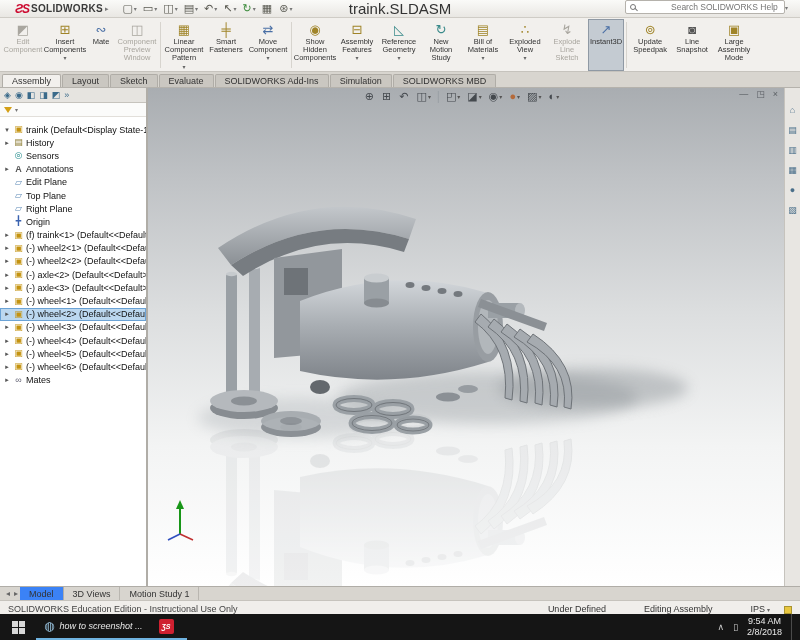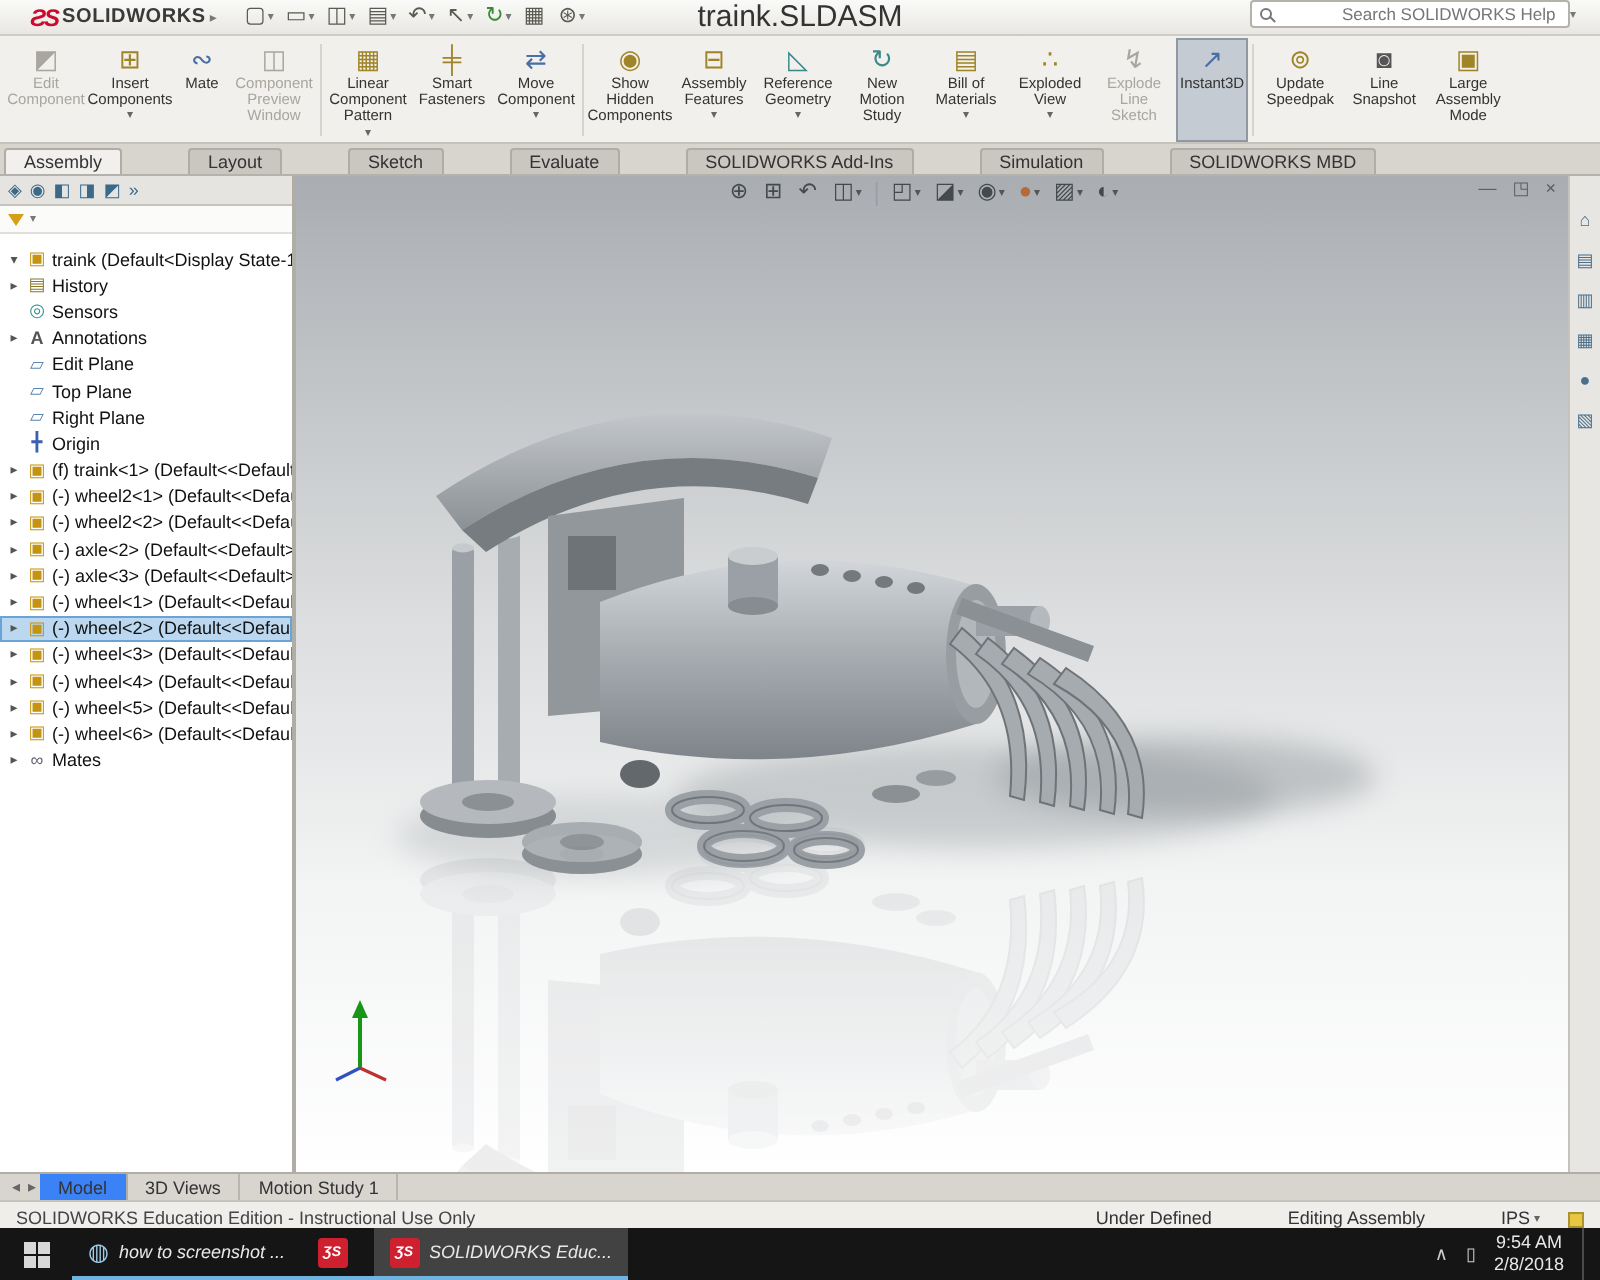--- a/index.html
+++ b/index.html
@@ -39,21 +39,21 @@
   .tool.disabled .lbl, .tool.disabled .g, .tool.disabled .dd { color:#a9a69f; }
   .tool.active { background:#c4cbd2; border:1px solid #8f99a4; }
   .tool.sep { min-width:1px; max-width:1px; padding:0; margin:3px 2px; background:#d7d4ce; border:none; }
   [data-name="mate-icon"],[data-name="instant3d-icon"],[data-name="move-component-icon"] { color:#4a6fa5 !important; }
   [data-name="reference-geometry-icon"],[data-name="motion-study-icon"] { color:#3a8a8a !important; }
   [data-name="snapshot-camera-icon"] { color:#555 !important; }
   [data-name="rebuild-icon"] { color:#3a8a3a !important; }
 
   
   .tabbar { height:16px; background:#d8d5cf; display:flex; align-items:flex-end;
-    padding-left:2px; border-bottom:1px solid #b5b2ac;gap:32px; }
+    padding-left:2px; border-bottom:1px solid #b5b2ac; }
   .tab { padding:1px 9px 1px 9px; font-size:9px; color:#333; background:#cac7c1;
     border:1px solid #b0ada7; border-bottom:none; border-radius:2px 2px 0 0; margin-right:1px; cursor:default; }
   .tab.active { background:#f2f0ed; }
 
   
   .main { height:498px; display:flex; }
 
   
   .leftpanel { width:148px; background:#fff; border-right:2px solid #b0ada7; display:flex; flex-direction:column; }
   .fmtabs { height:15px; background:#e6e4e0; border-bottom:1px solid #c6c3bd;
@@ -766,24 +766,20 @@
     <div class="titem open" data-name="taskbar-item">
       <span class="tbicon" data-name="browser-icon">◍</span>
       <span class="tblabel">how to screenshot ...</span>
     </div>
 
     <div class="titem open" data-name="taskbar-item">
       <span class="tbicon" data-name="solidworks-app-icon">ƷS</span>
       <span class="tblabel"></span>
     </div>
 
-    <div class="titem open active" data-name="taskbar-item">
-      <span class="tbicon" data-name="solidworks-app-icon">ƷS</span>
-      <span class="tblabel">SOLIDWORKS Educ...</span>
-    </div>
 
   <div class="tray" data-name="system-tray">
     <span class="trayico" data-name="hidden-icons-chevron-icon">∧</span>
     <span class="trayico" data-name="tray-status-icon">▯</span>
     <div class="clock" data-name="taskbar-clock">
       <div>9:54 AM</div>
       <div>2/8/2018</div>
     </div>
     <span class="showdesk" data-name="show-desktop-button"></span>
   </div>

